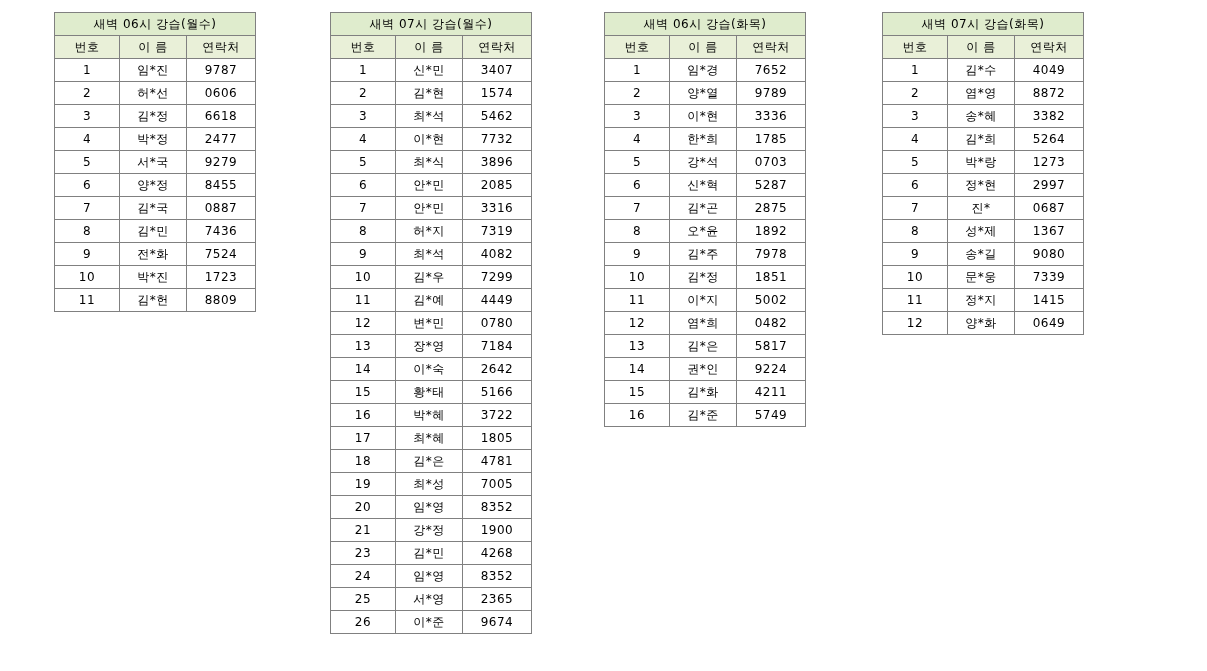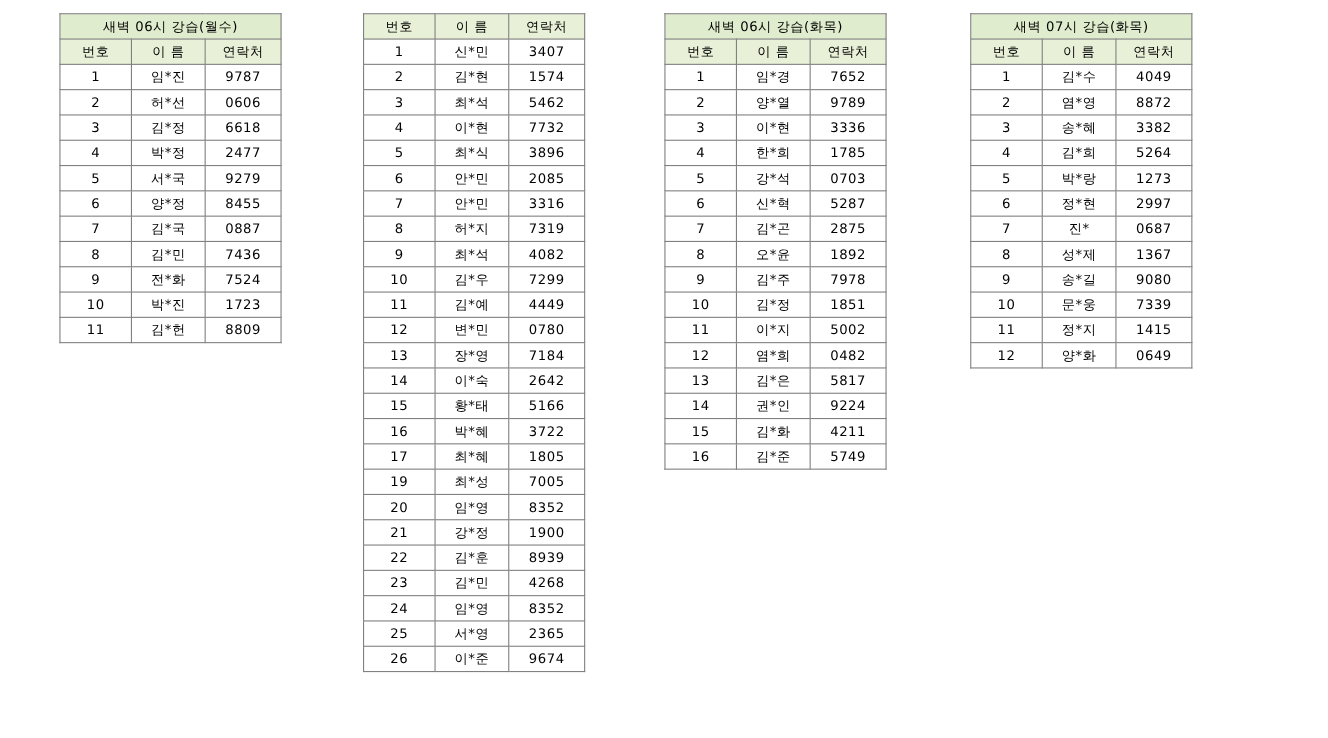--- a/index.html
+++ b/index.html
@@ -137,20 +137,23 @@
             <td class="cell-body c-phone">8809</td>
           </tr>
       </tbody>
     </table>
   </div>
 
   <div class="table-block" id="block-1">
     <table class="grid">
       <tbody>
         <tr>
+          <td class="title-cell" colspan="3">새벽 07시 강습(월수)</td>
+        </tr>
+        <tr>
           <td class="header-cell c-num">번호</td>
           <td class="header-cell c-name">이 름</td>
           <td class="header-cell c-phone">연락처</td>
         </tr>
         <tr>
             <td class="cell-body c-num">1</td>
             <td class="cell-body c-name">신*민</td>
             <td class="cell-body c-phone">3407</td>
           </tr>
         <tr>
@@ -227,40 +230,40 @@
             <td class="cell-body c-num">16</td>
             <td class="cell-body c-name">박*혜</td>
             <td class="cell-body c-phone">3722</td>
           </tr>
         <tr>
             <td class="cell-body c-num">17</td>
             <td class="cell-body c-name">최*혜</td>
             <td class="cell-body c-phone">1805</td>
           </tr>
         <tr>
+            <td class="cell-body c-num">18</td>
+            <td class="cell-body c-name">김*은</td>
+            <td class="cell-body c-phone">4781</td>
+          </tr>
+        <tr>
             <td class="cell-body c-num">19</td>
             <td class="cell-body c-name">최*성</td>
             <td class="cell-body c-phone">7005</td>
           </tr>
         <tr>
             <td class="cell-body c-num">20</td>
             <td class="cell-body c-name">임*영</td>
             <td class="cell-body c-phone">8352</td>
           </tr>
         <tr>
             <td class="cell-body c-num">21</td>
             <td class="cell-body c-name">강*정</td>
             <td class="cell-body c-phone">1900</td>
           </tr>
         <tr>
-            <td class="cell-body c-num">22</td>
-            <td class="cell-body c-name">김*훈</td>
-            <td class="cell-body c-phone">8939</td>
-          </tr>
-        <tr>
             <td class="cell-body c-num">23</td>
             <td class="cell-body c-name">김*민</td>
             <td class="cell-body c-phone">4268</td>
           </tr>
         <tr>
             <td class="cell-body c-num">24</td>
             <td class="cell-body c-name">임*영</td>
             <td class="cell-body c-phone">8352</td>
           </tr>
         <tr>

